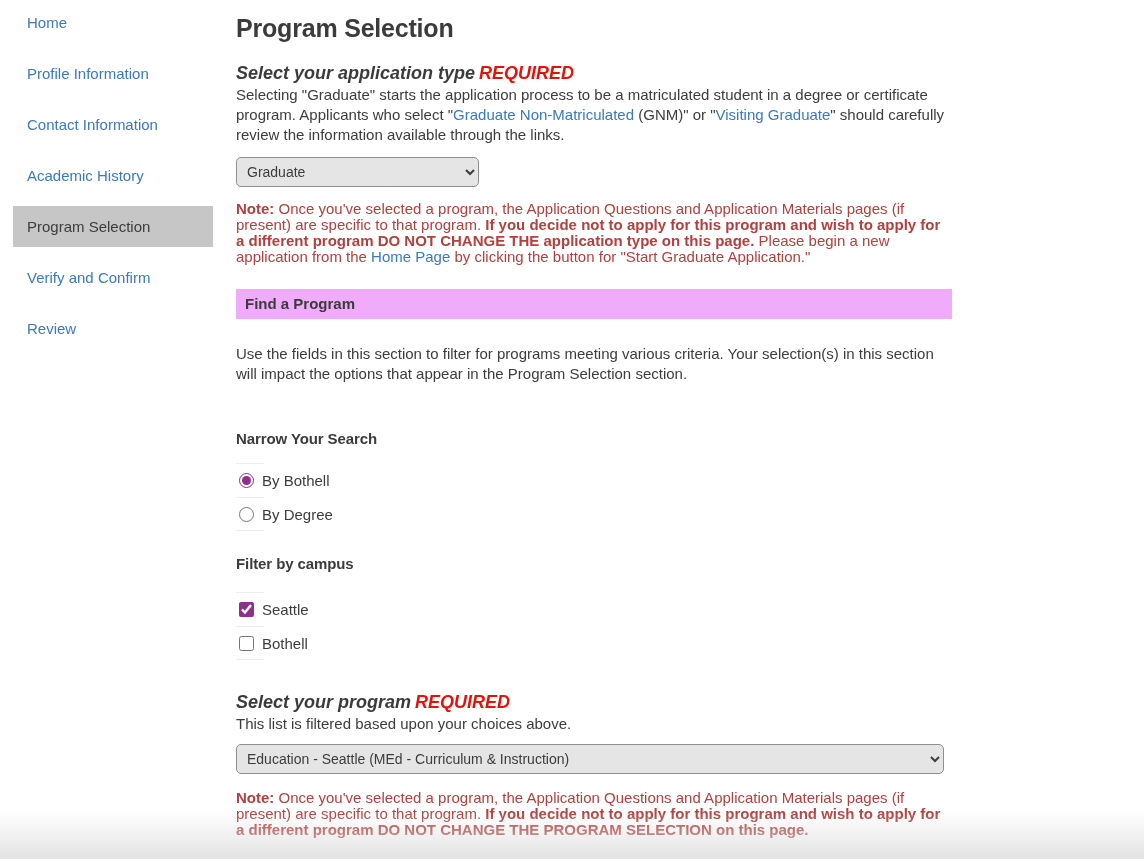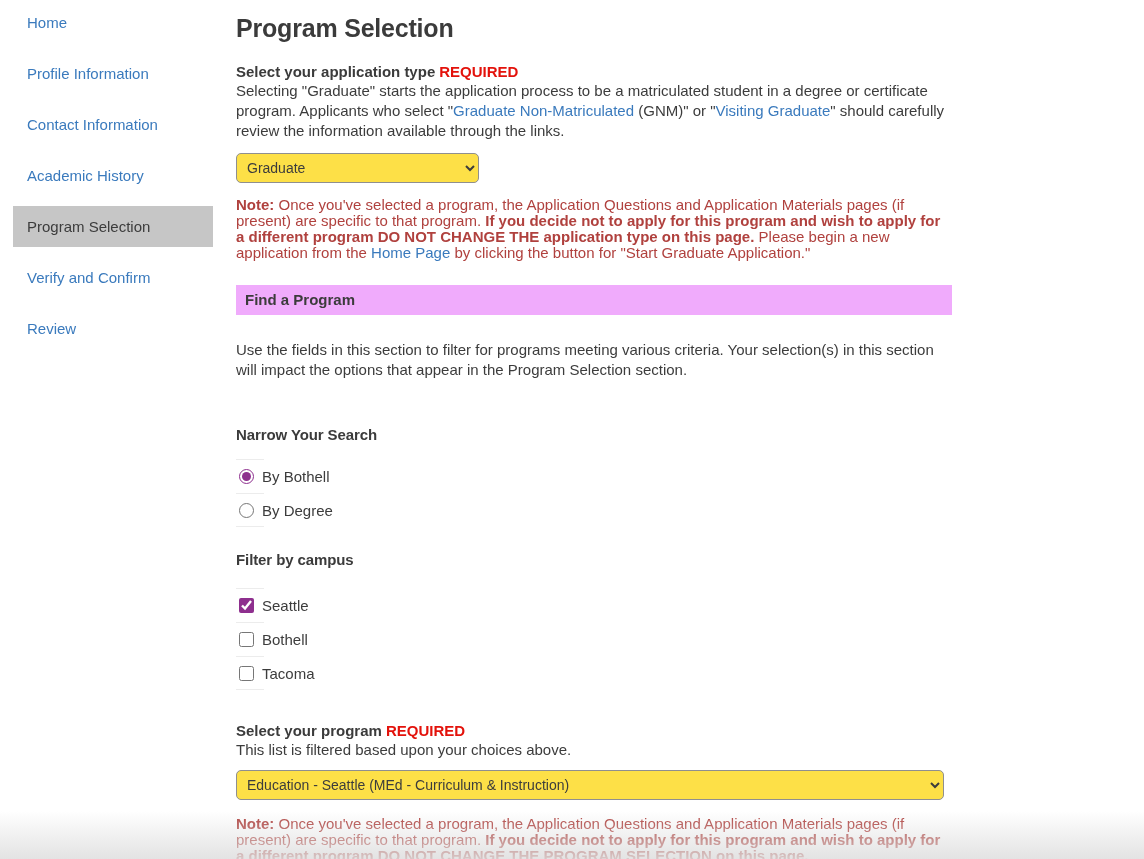--- a/index.html
+++ b/index.html
@@ -9,27 +9,27 @@
 
   
   .sidebar { position:absolute; left:13px; top:2px; width:200px; }
   .nav-item { display:block; width:200px; padding:12px 14px; margin-bottom:10px;
               font-size:15px; color:#3a7abd; text-decoration:none; cursor:pointer; }
   .nav-item.active { background:#c6c6c6; color:#3c3c3c; }
 
   
   .main { position:absolute; left:236px; top:0; width:716px; }
   h1 { font-size:25px; font-weight:bold; color:#3b3b3b; margin:14px 0 20px; letter-spacing:-0.2px; }
-  .field-label { font-size:15px; font-weight:bold; color:#3b3b3b; margin-bottom:1px; }
+  .field-label { font-size:18px; font-weight:bold; color:#3b3b3b; margin-bottom:1px;font-style:italic; }
   .req { color:#e3120b; font-weight:bold; margin-left:4px; }
   .body { font-size:15px; line-height:20px; color:#3c3c3c; margin:0 0 6px; }
   .link { color:#3a7abd; text-decoration:none; cursor:pointer; }
 
   select.sel { height:30px; font-size:14px; color:#3c3c3c; border:1px solid #8f8f8f;
-               border-radius:5px; background:#fde047; padding:0 6px; }
+               border-radius:5px; background:#e5e5e5; padding:0 6px; }
   .sel-small { width:243px; margin:6px 0 0; }
   .sel-wide  { width:708px; margin:4px 0 0; }
 
   .note { font-size:15px; line-height:16px; color:#b0413e; margin-top:14px; }
   .note strong { color:#b0413e; }
 
   .section-bar { margin-top:24px; height:30px; line-height:30px; background:#f0abfc;
                  font-size:15px; font-weight:bold; color:#3b3b3b; padding-left:9px; }
   .section-desc { margin-top:25px; }
 
@@ -103,24 +103,20 @@
 
     <div class="opt-group">
       <label class="opt-row">
         <input type="checkbox" checked="" style="">
         <span>Seattle</span>
       </label>
       <label class="opt-row">
         <input type="checkbox" style="">
         <span>Bothell</span>
       </label>
-      <label class="opt-row">
-        <input type="checkbox" style="">
-        <span>Tacoma</span>
-      </label>
     </div>
 
     <div class="field-label program-label">
       <span>Select your program</span><span class="req">REQUIRED</span>
     </div>
 
     <p class="body">This list is filtered based upon your choices above.</p>
 
     <select class="sel sel-wide">
       <option>Education - Seattle (MEd - Curriculum &amp; Instruction)</option>

